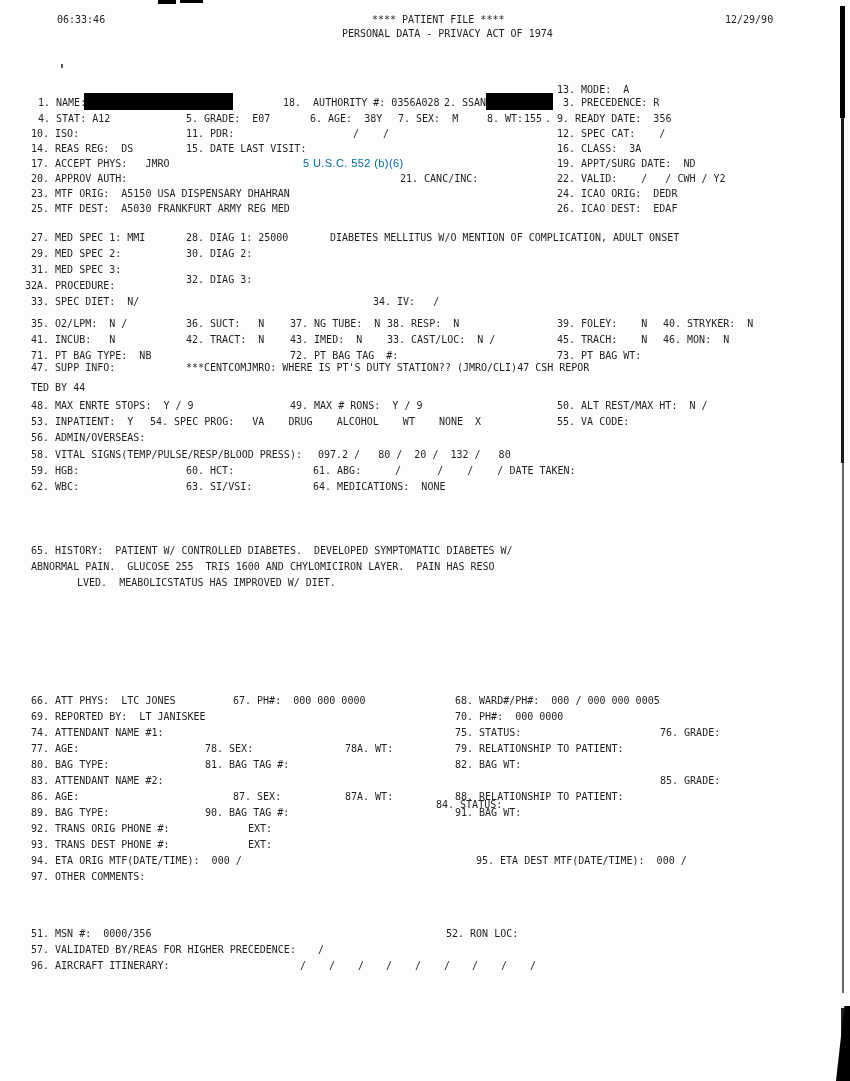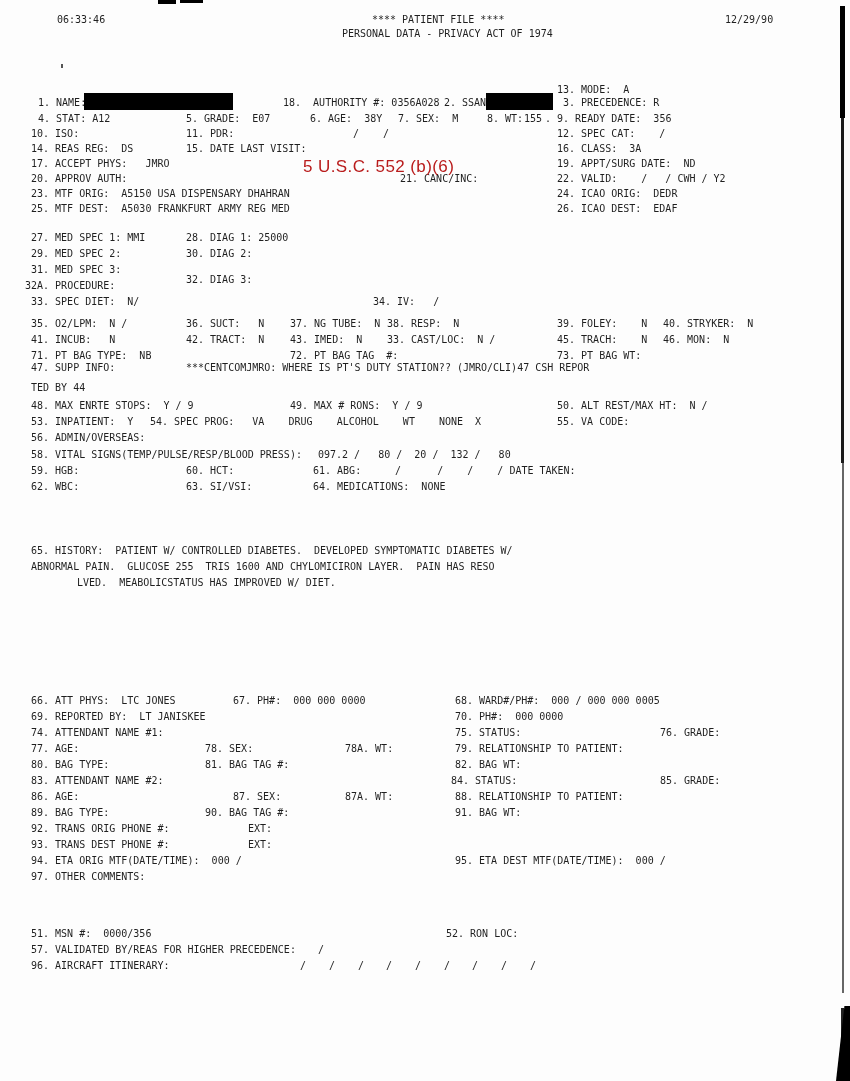--- a/index.html
+++ b/index.html
@@ -12,21 +12,21 @@
     font-family:"DejaVu Sans Mono", monospace;
     font-size:10px;
     color:#1f1f1f;
   }
   .line{position:absolute;left:0;width:100%;height:13px;}
   .seg{position:absolute;top:0;white-space:pre;letter-spacing:0px;}
   .redact{position:absolute;top:-4px;height:17px;background:#000;}
   .stamp{
     position:absolute;left:303px;top:157px;
     font-family:"Liberation Sans", sans-serif;
-    font-size:17px;font-weight:500;color:#b91c1c;
+    font-size:11px;font-weight:500;color:#0369a1;
     letter-spacing:0.4px;white-space:pre;
   }
   
   .artifact{position:absolute;background:#000;}
   .edge-line-top{left:840px;top:6px;width:5px;height:112px;background:#000;}
   .edge-line-mid{left:841px;top:118px;width:3px;height:345px;background:#1b1b1b;}
   .edge-line-low{left:842px;top:463px;width:2px;height:530px;background:#666;}
   .edge-line-bot{left:841px;top:1008px;width:3px;height:73px;background:#222;}
   .corner-wedge{
     left:836px;top:1006px;width:14px;height:75px;background:#000;
@@ -94,20 +94,21 @@
         <span class="seg" style="left: 31px;">23. MTF ORIG:  A5150 USA DISPENSARY DHAHRAN</span>
         <span class="seg" style="left: 557px;">24. ICAO ORIG:  DEDR</span>
       </div>
       <div class="line" style="top: 203px;">
         <span class="seg" style="left: 31px;">25. MTF DEST:  A5030 FRANKFURT ARMY REG MED</span>
         <span class="seg" style="left: 557px;">26. ICAO DEST:  EDAF</span>
       </div>
       <div class="line" style="top: 232px;">
         <span class="seg" style="left: 31px;">27. MED SPEC 1: MMI</span>
         <span class="seg" style="left: 186px;">28. DIAG 1: 25000</span>
+        <span class="seg" style="left: 330px;">DIABETES MELLITUS W/O MENTION OF COMPLICATION, ADULT ONSET</span>
       </div>
       <div class="line" style="top: 248px;">
         <span class="seg" style="left: 31px;">29. MED SPEC 2:</span>
         <span class="seg" style="left: 186px;">30. DIAG 2:</span>
       </div>
       <div class="line" style="top: 264px;">
         <span class="seg" style="left: 31px;">31. MED SPEC 3:</span>
         <span class="seg" style="left: 186px; margin-top: 10px;">32. DIAG 3:</span>
       </div>
       <div class="line" style="top: 280px;">
@@ -202,21 +203,21 @@
         <span class="seg" style="left: 345px;">78A. WT:</span>
         <span class="seg" style="left: 455px;">79. RELATIONSHIP TO PATIENT:</span>
       </div>
       <div class="line" style="top: 759px;">
         <span class="seg" style="left: 31px;">80. BAG TYPE:</span>
         <span class="seg" style="left: 205px;">81. BAG TAG #:</span>
         <span class="seg" style="left: 455px;">82. BAG WT:</span>
       </div>
       <div class="line" style="top: 775px;">
         <span class="seg" style="left: 31px;">83. ATTENDANT NAME #2:</span>
-        <span class="seg" style="left: 451px;">84. STATUS:</span>
+        <span class="seg" style="left: 436px; margin-top: 24px;">84. STATUS:</span>
         <span class="seg" style="left: 660px;">85. GRADE:</span>
       </div>
       <div class="line" style="top: 791px;">
         <span class="seg" style="left: 31px;">86. AGE:</span>
         <span class="seg" style="left: 205px; margin-left: 28px;">87. SEX:</span>
         <span class="seg" style="left: 345px;">87A. WT:</span>
         <span class="seg" style="left: 455px;">88. RELATIONSHIP TO PATIENT:</span>
       </div>
       <div class="line" style="top: 807px;">
         <span class="seg" style="left: 31px;">89. BAG TYPE:</span>
@@ -226,21 +227,21 @@
       <div class="line" style="top: 823px;">
         <span class="seg" style="left: 31px;">92. TRANS ORIG PHONE #:</span>
         <span class="seg" style="left: 248px;">EXT:</span>
       </div>
       <div class="line" style="top: 839px;">
         <span class="seg" style="left: 31px;">93. TRANS DEST PHONE #:</span>
         <span class="seg" style="left: 248px;">EXT:</span>
       </div>
       <div class="line" style="top: 855px;">
         <span class="seg" style="left: 31px;">94. ETA ORIG MTF(DATE/TIME):  000 /</span>
-        <span class="seg" style="left: 455px;">95. ETA DEST MTF(DATE/TIME):  000 /</span>
+        <span class="seg" style="left: 476px;">95. ETA DEST MTF(DATE/TIME):  000 /</span>
       </div>
       <div class="line" style="top: 871px;">
         <span class="seg" style="left: 31px;">97. OTHER COMMENTS:</span>
       </div>
       <div class="line" style="top: 928px;">
         <span class="seg" style="left: 31px;">51. MSN #:  0000/356</span>
         <span class="seg" style="left: 446px;">52. RON LOC:</span>
       </div>
       <div class="line" style="top: 944px;">
         <span class="seg" style="left: 31px;">57. VALIDATED BY/REAS FOR HIGHER PRECEDENCE:</span>

